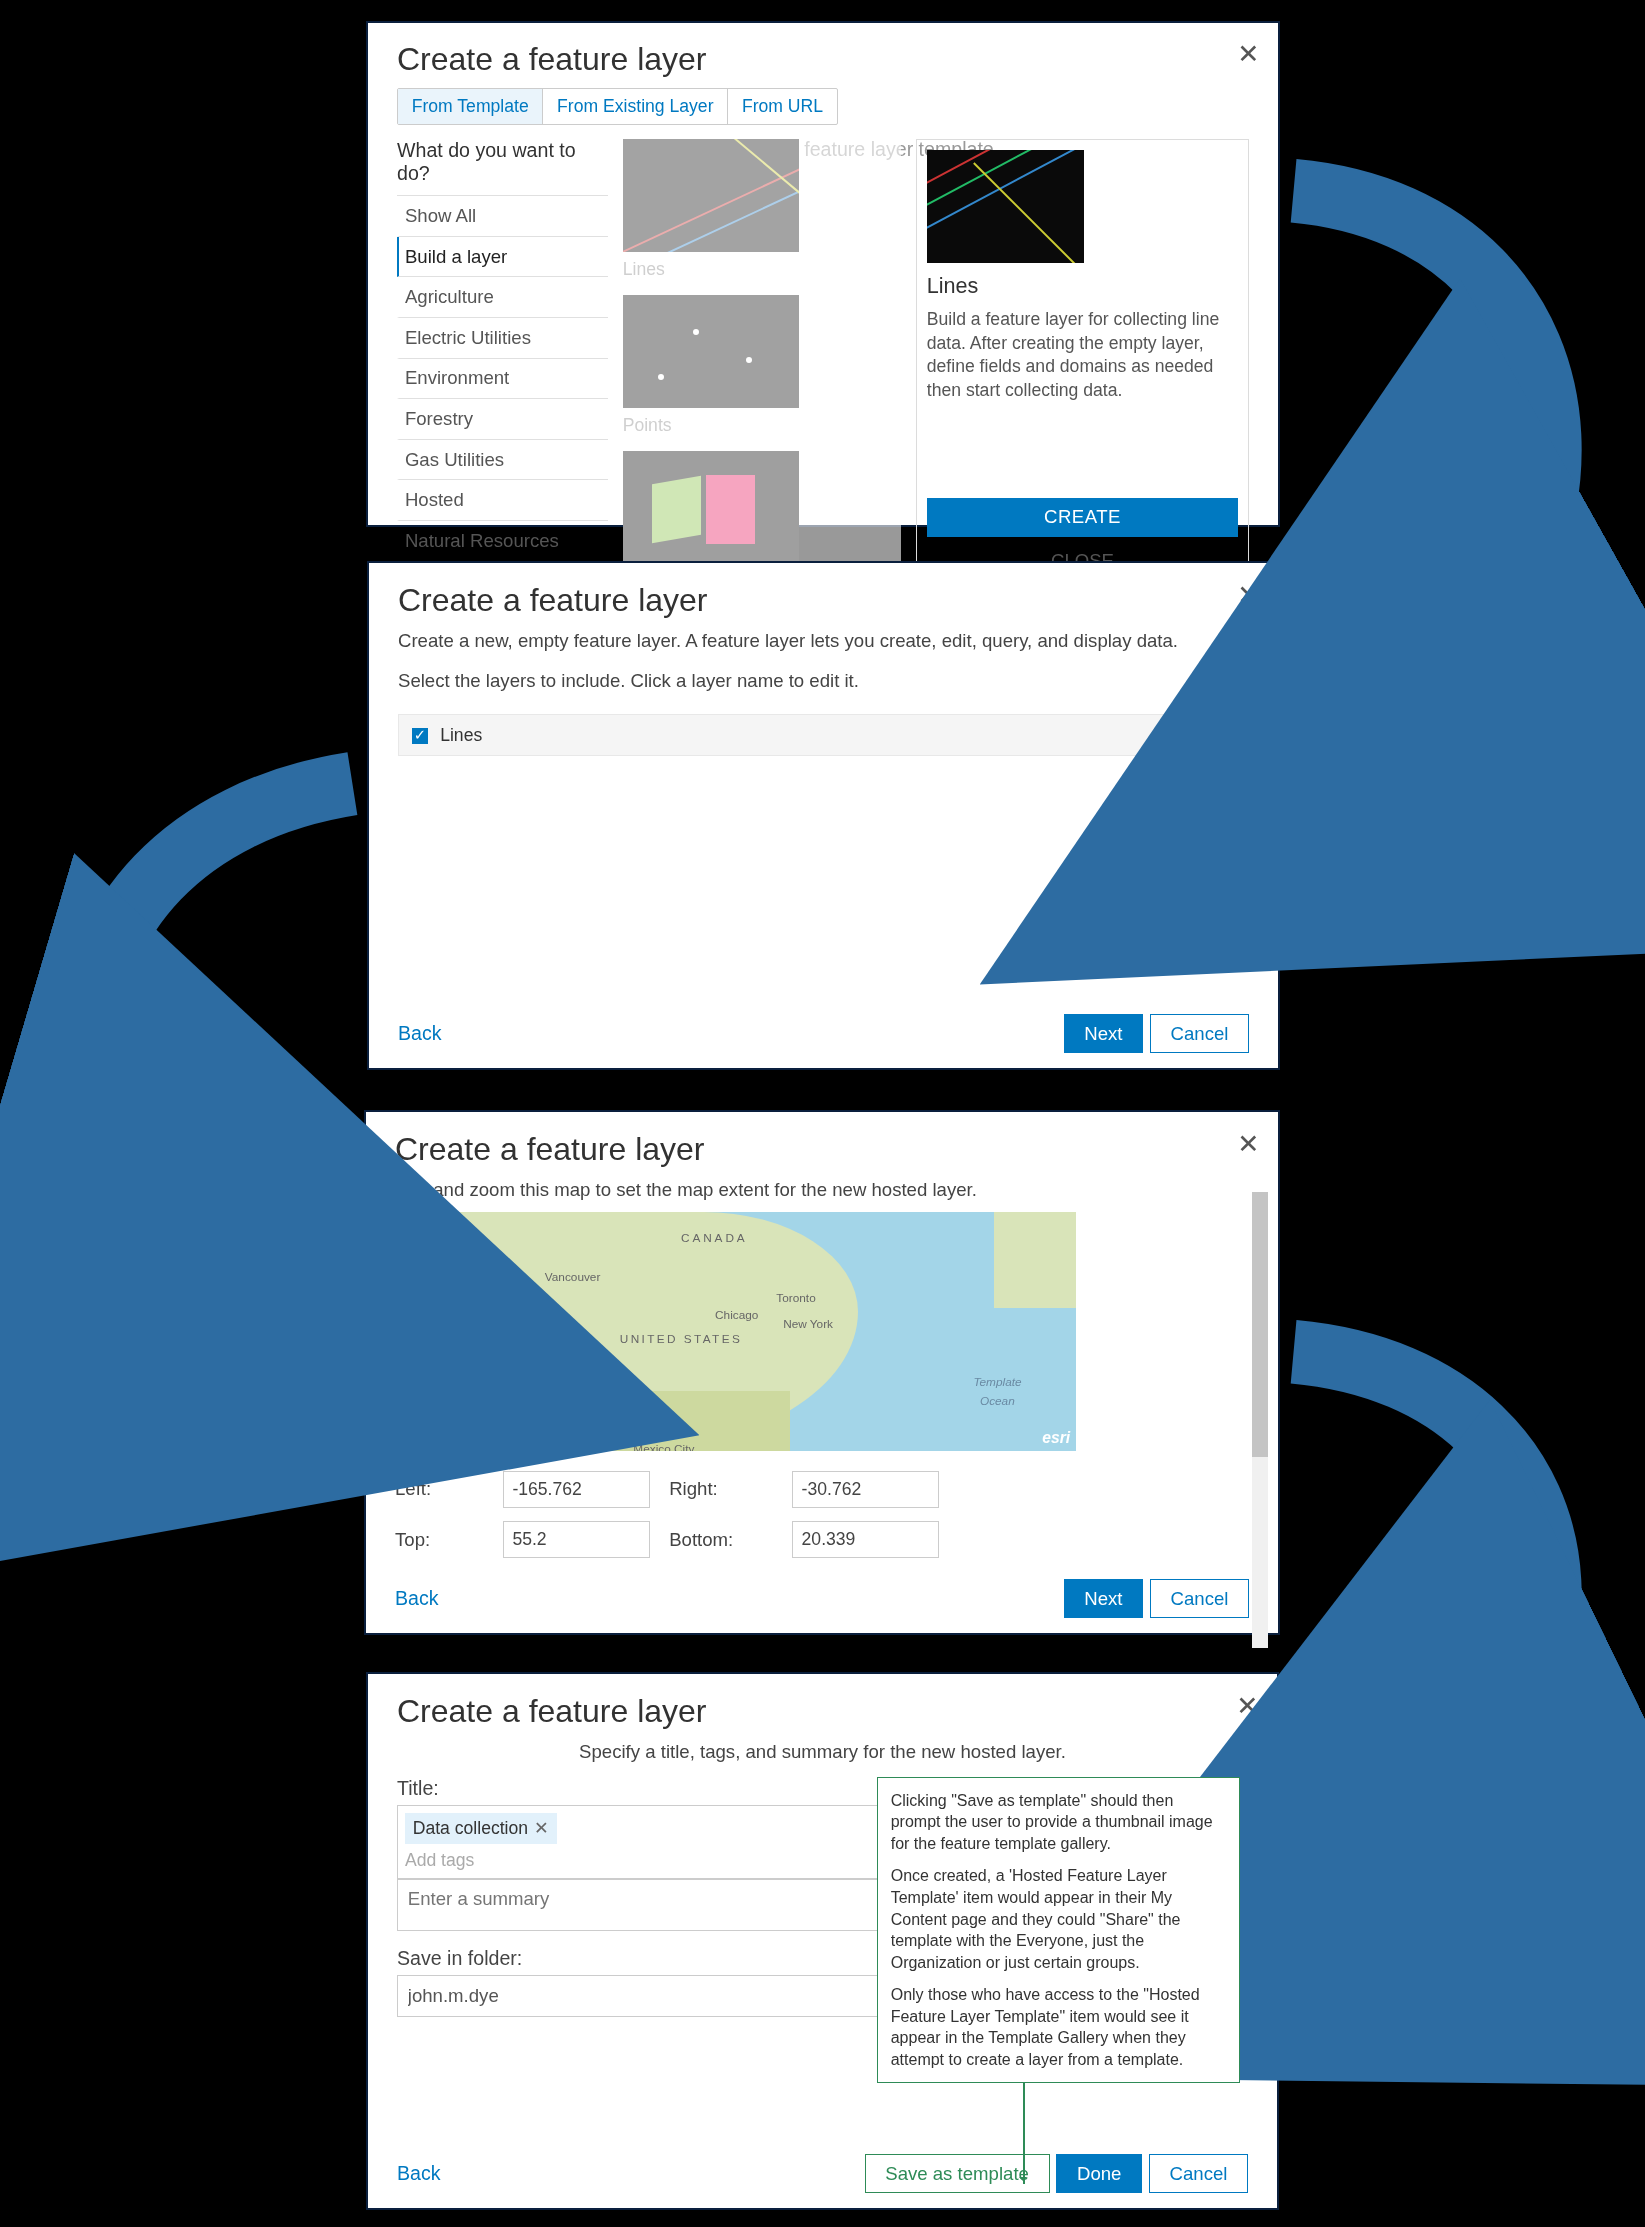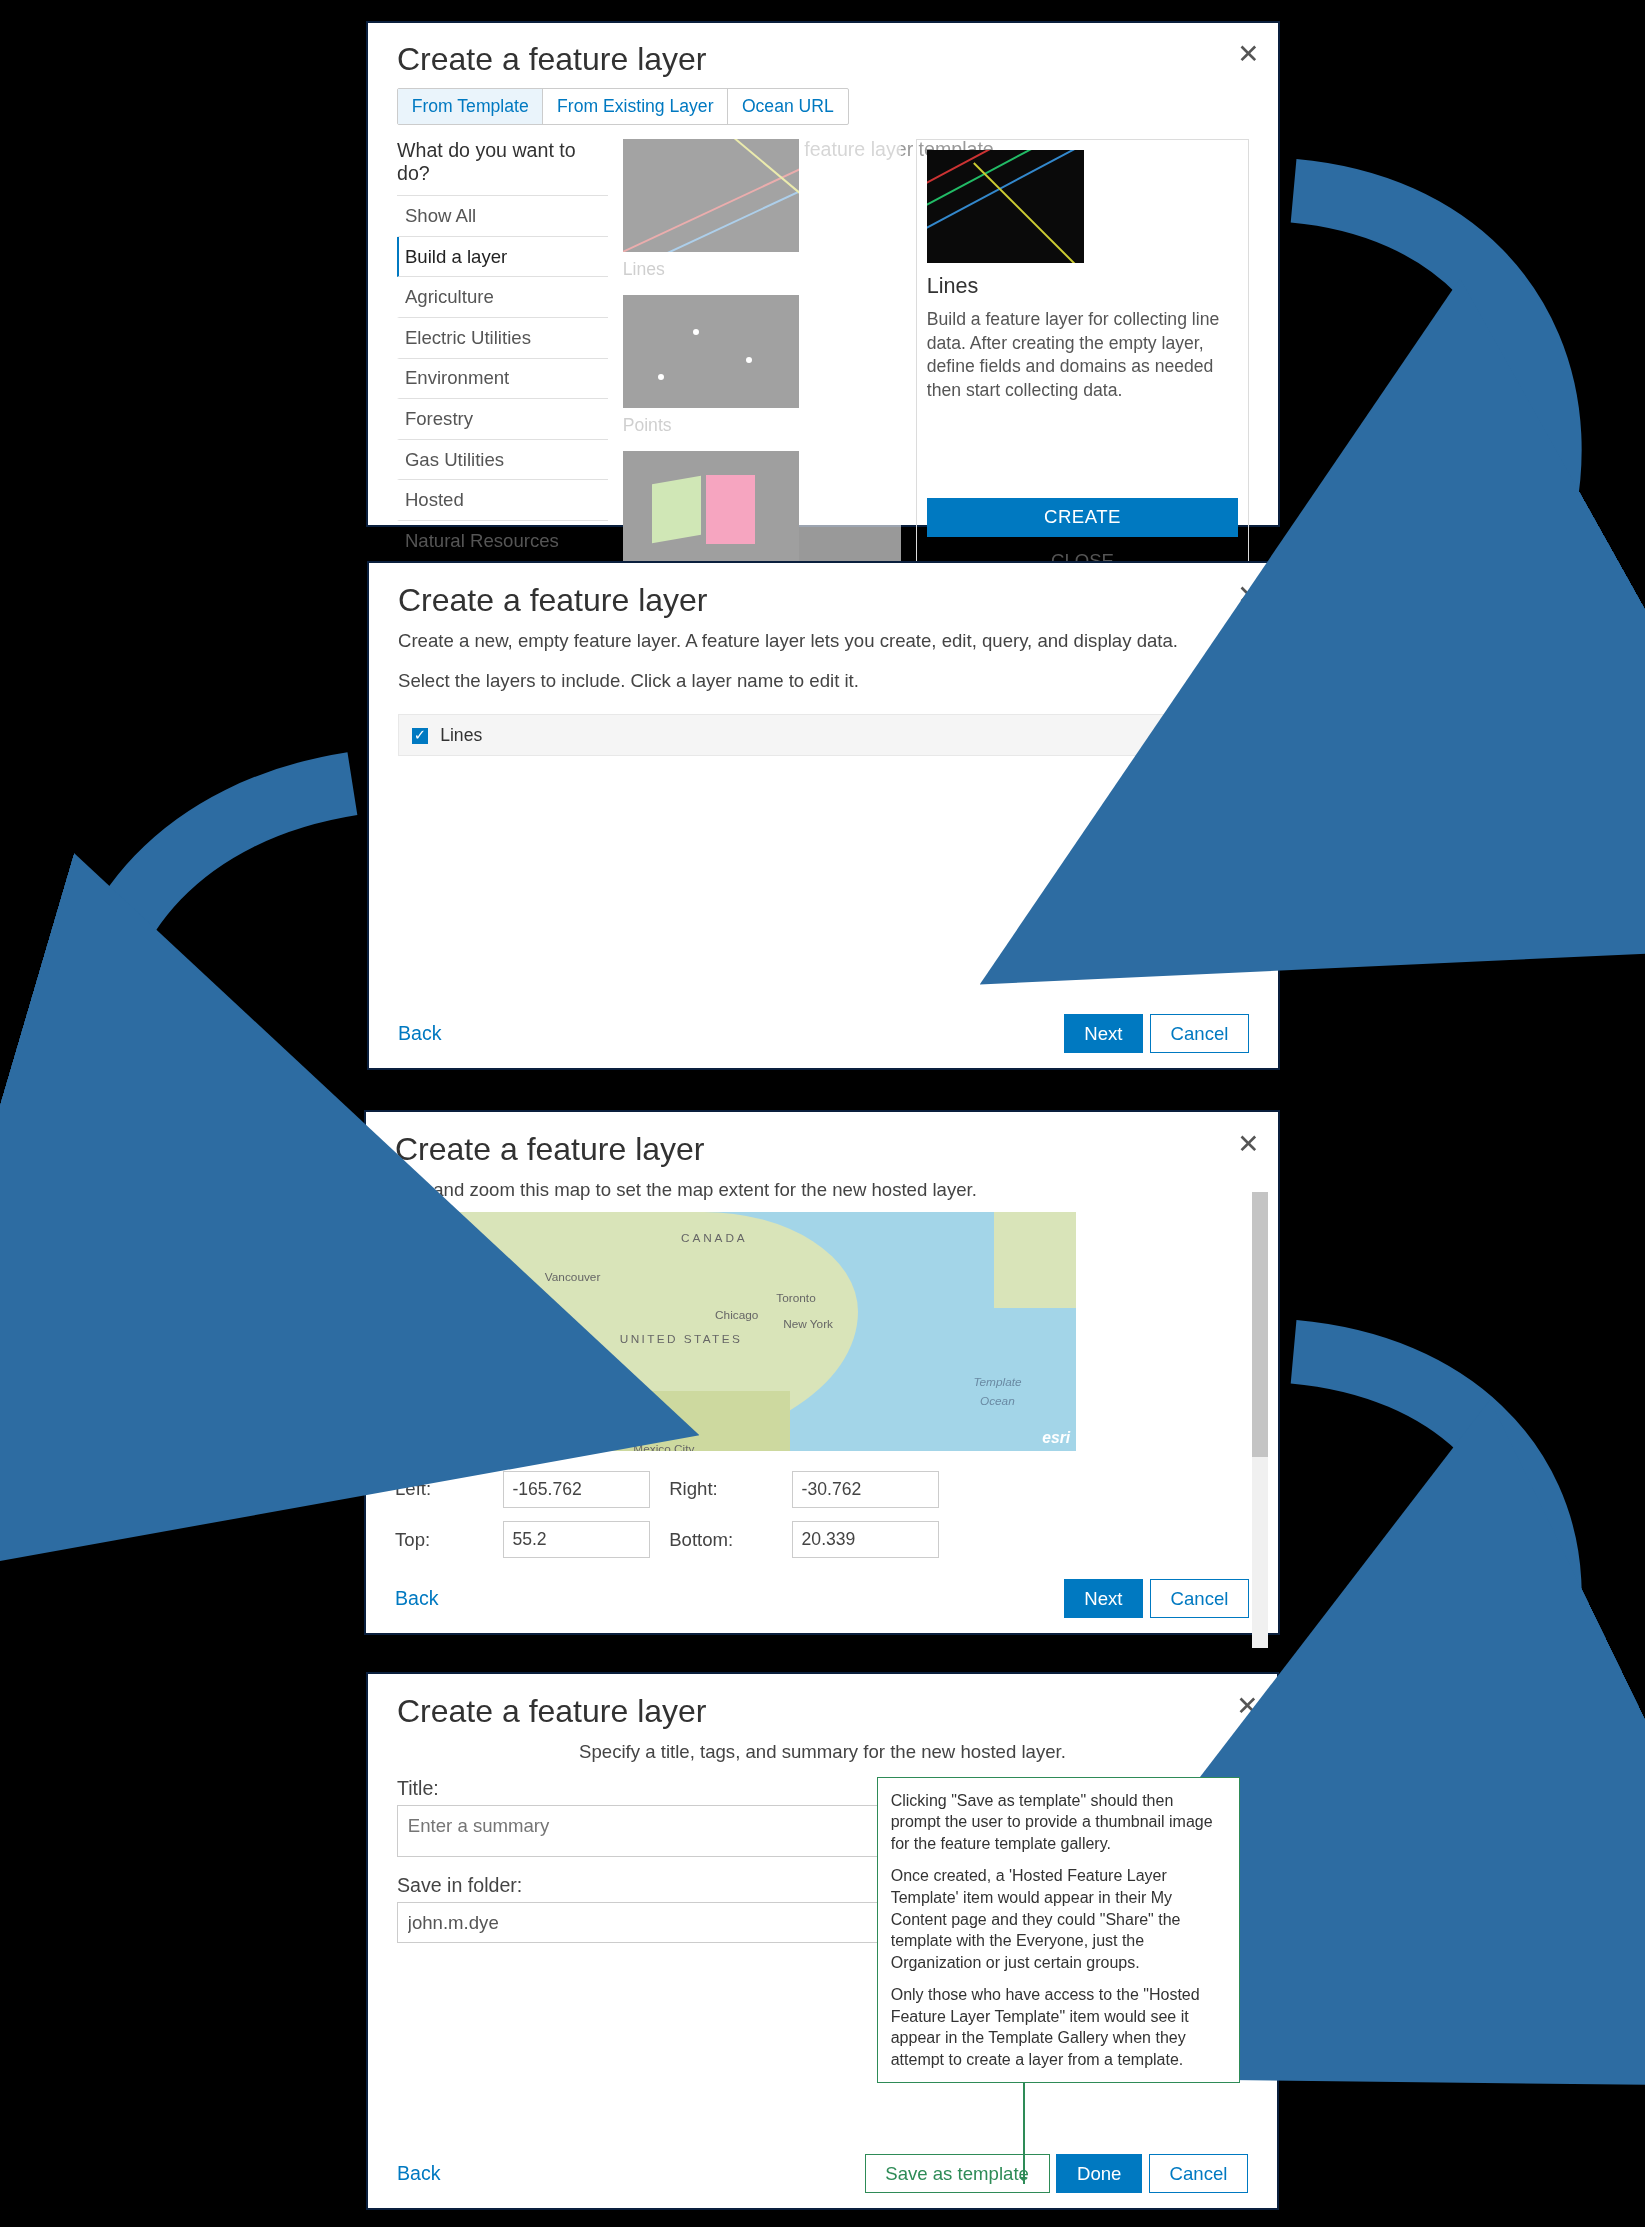--- a/index.html
+++ b/index.html
@@ -98,21 +98,21 @@
 </style>
 </head>
 <body>
 
 <div class="panel" id="p1">
   <div class="p-title">Create a feature layer</div>
   <div class="close">✕</div>
   <div class="tabs">
     <div class="tab active">From Template</div>
     <div class="tab">From Existing Layer</div>
-    <div class="tab">Ocean URL</div>
+    <div class="tab">From URL</div>
   </div>
   <div class="cat-search">Select a feature layer template</div>
   <div class="p1-body">
     <div class="cats">
       <h4>What do you want to do?</h4>
       <div class="cat-list">
         <div class="cat-item">Show All</div>
         <div class="cat-item sel">Build a layer</div>
         <div class="cat-item">Agriculture</div>
         <div class="cat-item">Electric Utilities</div>
@@ -226,20 +226,24 @@
     <div class="btn s">Cancel</div>
   </div>
 </div>
 
 <div class="panel" id="p4">
   <div class="p-title">Create a feature layer</div>
   <div class="close">✕</div>
   <div class="instr" style="padding:0 29px;text-align:center;">Specify a title, tags, and summary for the new hosted layer.</div>
   <div class="form">
     <div class="flabel">Title:</div>
+    <div class="tag-box">
+      <span class="tag-chip"><span>Data collection</span><span class="x">✕</span></span>
+      <div class="tag-ph">Add tags</div>
+    </div>
     <textarea class="summary-in" placeholder="Enter a summary" style=""></textarea>
     <div class="flabel">Save in folder:</div>
     <div class="folder">
       <input class="fin" readonly="" value="john.m.dye" style="">
       <div class="caret">▼</div>
     </div>
   </div>
   <div class="panel-footer">
     <div class="back">Back</div>
     <div class="spacer"></div>

